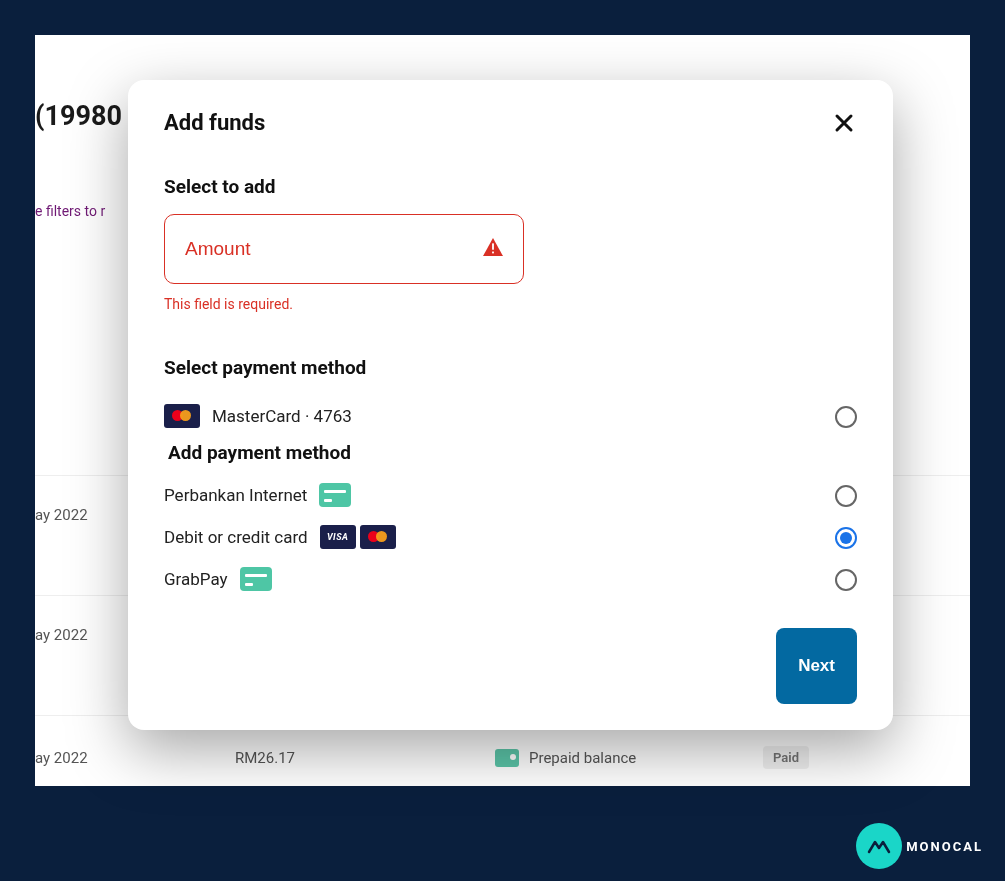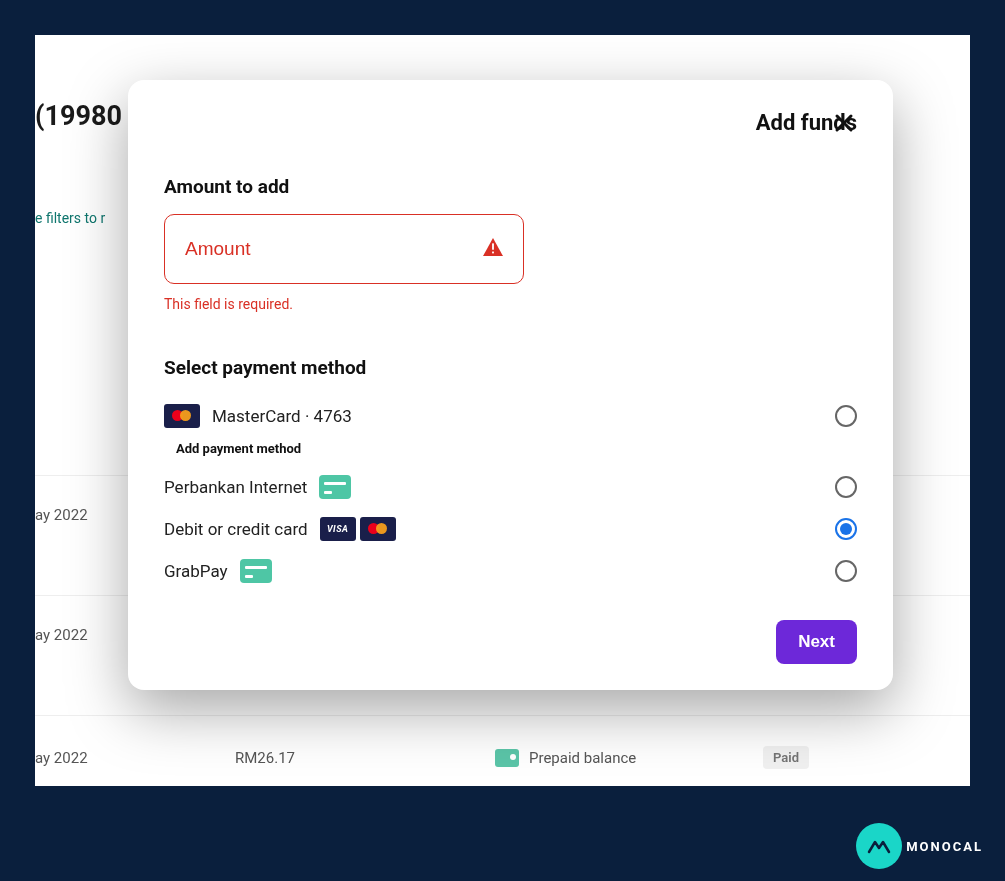--- a/index.html
+++ b/index.html
@@ -23,23 +23,23 @@
     .bg-heading {
       position: absolute;
       top: 65px;
       left: 0;
       font-size: 27px;
       font-weight: 700;
       color: #1a1a1a;
     }
     .bg-filters {
       position: absolute;
-      top: 175px;
+      top: 168px;
       left: 0;
-      color: #0f766e;
+      color: #701a75;
       font-size: 14px;
     }
     .bg-row {
       position: absolute;
       left: 0;
       right: 0;
       display: flex;
       align-items: center;
       font-size: 15px;
       color: #555;
@@ -70,21 +70,21 @@
       left: 128px;
       width: 765px;
       background: #fff;
       border-radius: 16px;
       box-shadow: 0 20px 60px rgba(0,0,0,0.35);
       padding: 30px 36px 26px 36px;
     }
     .modal-header {
       display: flex;
       align-items: center;
-      justify-content: flex-end;
+      justify-content: flex-start;
       position: relative;
       margin-bottom: 40px;
     }
     .modal-title {
       font-size: 22px;
       font-weight: 700;
       color: #111;
     }
     .close-btn {
       position: absolute;
@@ -131,21 +131,21 @@
       color: #d93025;
     }
     .error-text {
       color: #d93025;
       font-size: 14px;
       margin-top: 12px;
       margin-bottom: 44px;
     }
     .method-row {
       display: flex;
-      align-items: center;
+      align-items: flex-end;
       justify-content: space-between;
       padding: 9px 0;
       cursor: pointer;
     }
     .method-left {
       display: flex;
       align-items: center;
       gap: 12px;
       font-size: 17px;
       color: #222;
@@ -164,24 +164,24 @@
       border-color: #1a73e8;
     }
     .radio.selected::after {
       content: "";
       width: 12px;
       height: 12px;
       background: #1a73e8;
       border-radius: 50%;
     }
     .sub-heading {
-      font-size: 13px;
+      font-size: 19px;
       font-weight: 700;
       color: #111;
-      margin: 4px 0 10px 12px;
+      margin: 4px 0 10px 4px;
     }
     .mc-badge {
       width: 36px; height: 24px; background: #1a1f4a; border-radius: 3px; position: relative;
     }
     .mc-badge::before {
       content: ""; position: absolute; left: 8px; top: 6px; width: 11px; height: 11px; background: #eb001b; border-radius: 50%;
     }
     .mc-badge::after {
       content: ""; position: absolute; left: 16px; top: 6px; width: 11px; height: 11px; background: #f79e1b; border-radius: 50%; mix-blend-mode: normal; opacity: 0.95;
     }
@@ -197,25 +197,25 @@
     }
     .card-green-badge::after {
       content: ""; position: absolute; left: 5px; bottom: 5px; width: 8px; height: 3px; background: #fff; border-radius: 1px;
     }
     .modal-footer {
       display: flex;
       justify-content: flex-end;
       margin-top: 28px;
     }
     .next-btn {
-      background: #6d28d9;
+      background: #0369a1;
       color: #fff;
       border: none;
       border-radius: 8px;
-      padding: 12px 22px;
+      padding: 28px 22px;
       font-size: 17px;
       font-weight: 600;
       cursor: pointer;
     }
     .brand {
       position: absolute;
       bottom: 12px;
       right: 22px;
       display: flex;
       flex-direction: row;
@@ -257,21 +257,21 @@
   <div class="modal">
     <div class="modal-header">
       <div class="modal-title">Add funds</div>
       <div class="close-btn">
         <svg width="20" height="20" viewBox="0 0 20 20">
             <path d="M3 3 L17 17 M17 3 L3 17" stroke="#111" stroke-width="3" stroke-linecap="round"></path>
           </svg>
       </div>
     </div>
 
-    <div class="section-heading">Amount to add</div>
+    <div class="section-heading">Select to add</div>
 
     <div class="amount-input-wrap">
       <input class="amount-input" type="text" placeholder="Amount" style="">
       <span class="warn-icon">
         <svg width="22" height="20" viewBox="0 0 24 22">
             <path d="M12 1 L23 21 L1 21 Z" fill="#d93025"></path>
             <rect x="11" y="7" width="2" height="7" fill="#fff"></rect>
             <rect x="11" y="16" width="2" height="2" fill="#fff"></rect>
           </svg>
       </span>

